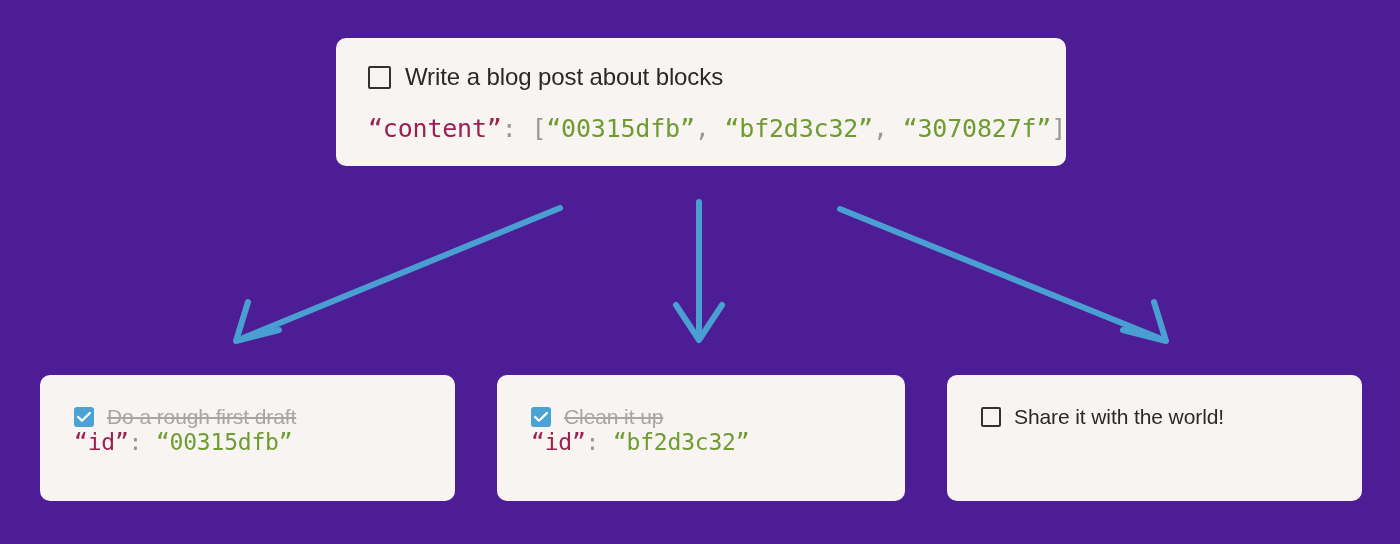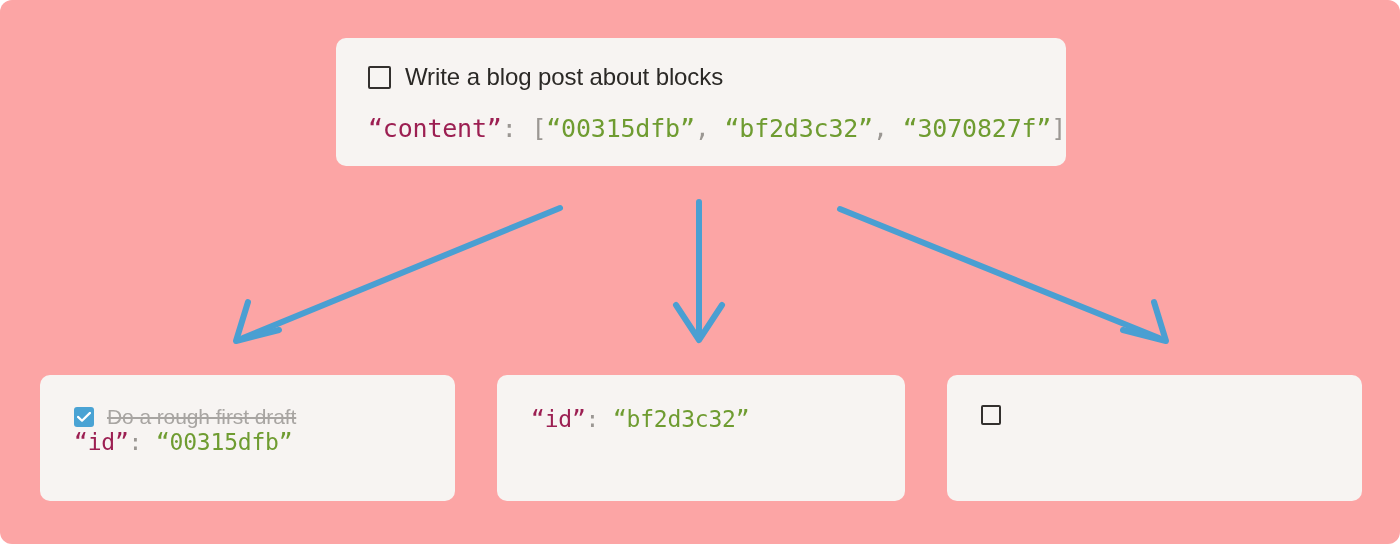--- a/index.html
+++ b/index.html
@@ -9,23 +9,22 @@
     background: #ffffff;
   }
   body {
     font-family: "Liberation Sans", sans-serif;
     -webkit-font-smoothing: antialiased;
   }
   #stage {
     position: relative;
     width: 1400px;
     height: 544px;
-    background: #fca5a5;
+    background: #4c1d95;
     overflow: hidden;
-    border-radius: 12px;
   }
 
   
   .card {
     position: absolute;
     background: #f7f4f2;
     border-radius: 10px;
     box-sizing: border-box;
     padding: 0;
   }
@@ -181,32 +180,41 @@
       <div class="code-row">
         <span class="tok-key">“id”</span><span class="tok-punct">: </span><span class="tok-str">“00315dfb”</span>
       </div>
 
     </div>
   </div>
 
   <div class="card card-child card-child-2">
     <div class="card-inner">
 
+      <div class="todo-row">
+        <span class="checkbox checked">
+          <svg width="14" height="11" viewBox="0 0 14 11" xmlns="http://www.w3.org/2000/svg">
+            <polyline points="1,5.4 5,9.2 13,1.4" fill="none" stroke="#ffffff" stroke-width="2.2" stroke-linecap="round" stroke-linejoin="round"></polyline>
+          </svg>
+        </span>
+        <span class="todo-label done">Clean it up</span>
+      </div>
 
       <div class="code-row">
         <span class="tok-key">“id”</span><span class="tok-punct">: </span><span class="tok-str">“bf2d3c32”</span>
       </div>
 
     </div>
   </div>
 
   <div class="card card-child card-child-3">
     <div class="card-inner">
 
       <div class="todo-row">
         <span class="checkbox unchecked"></span>
+        <span class="todo-label">Share it with the world!</span>
       </div>
 
 
     </div>
   </div>
 
 </div>
 
 </body></html>

